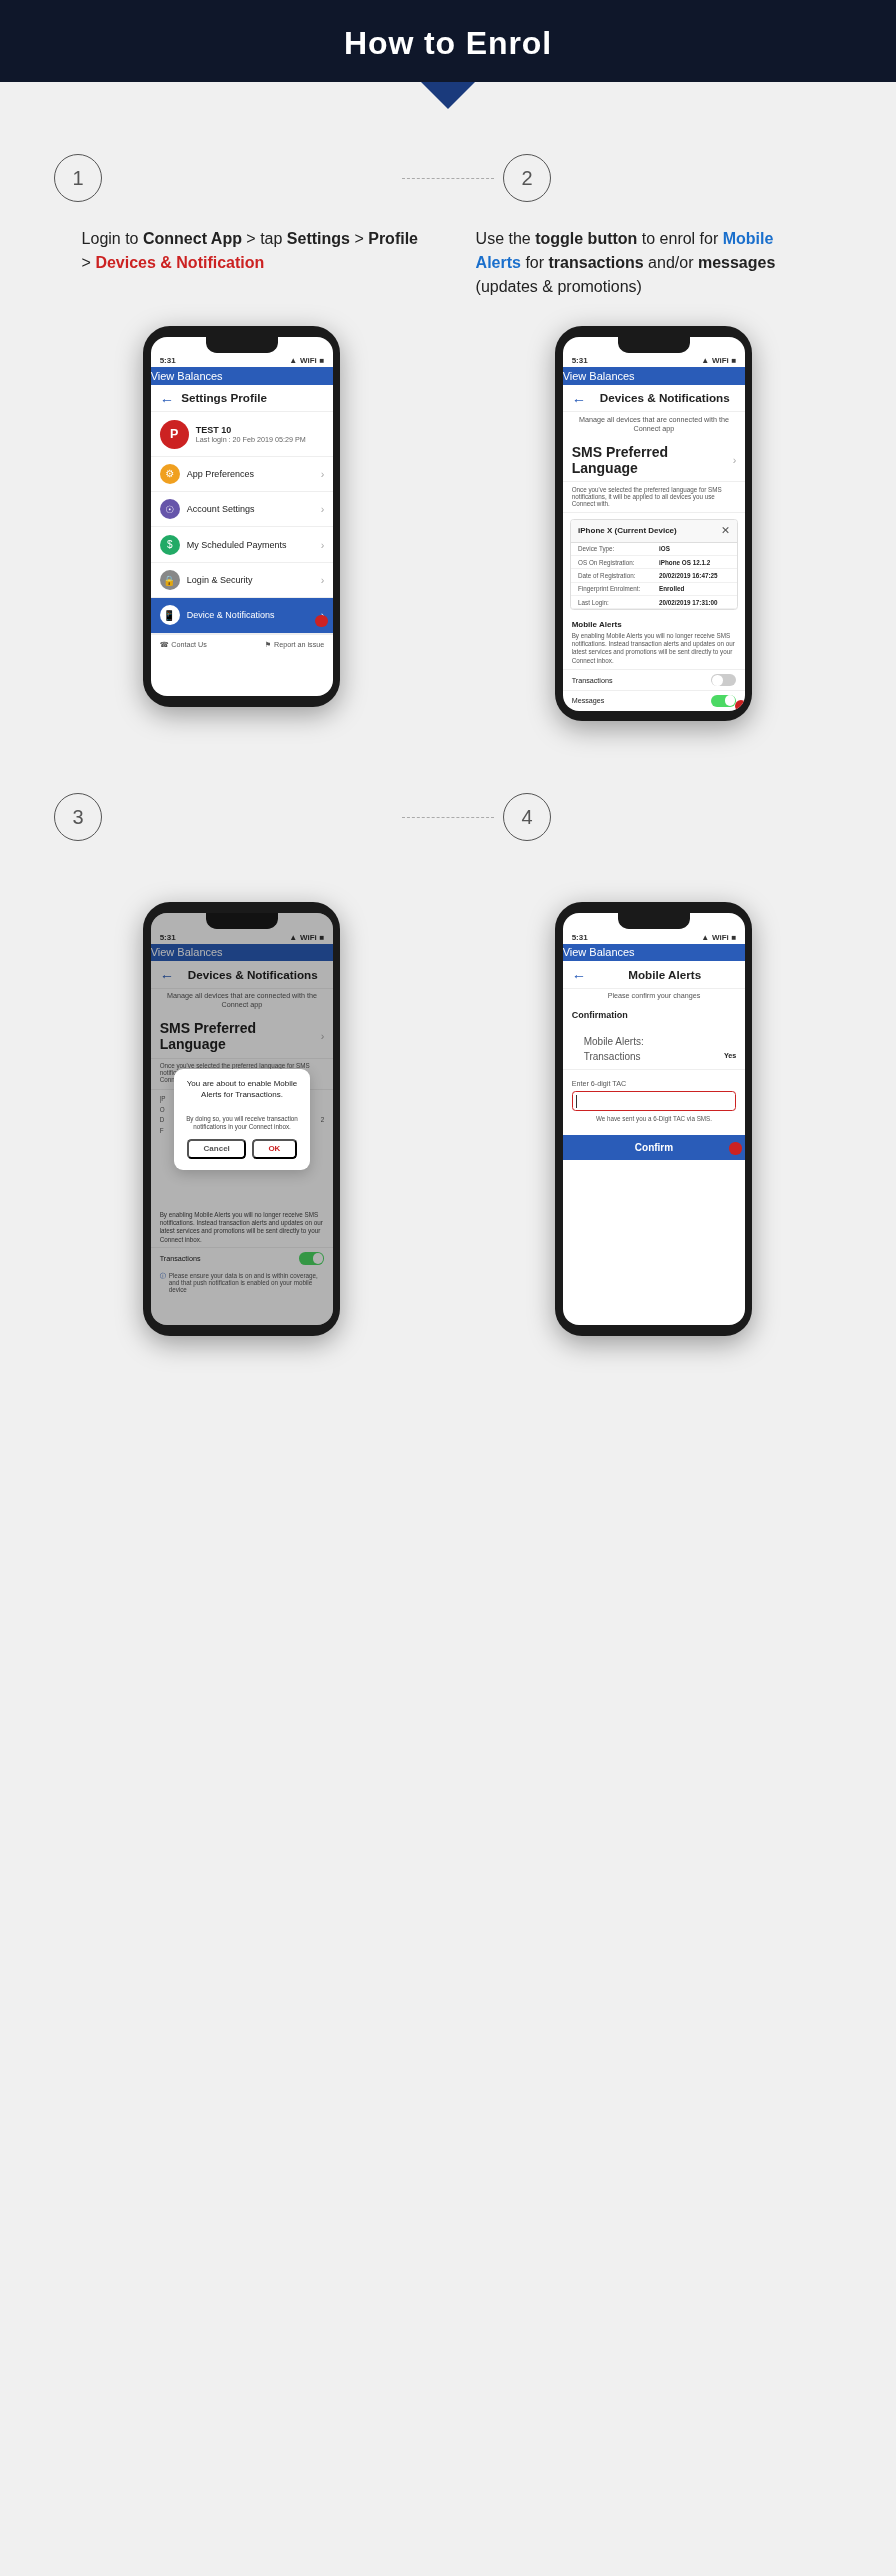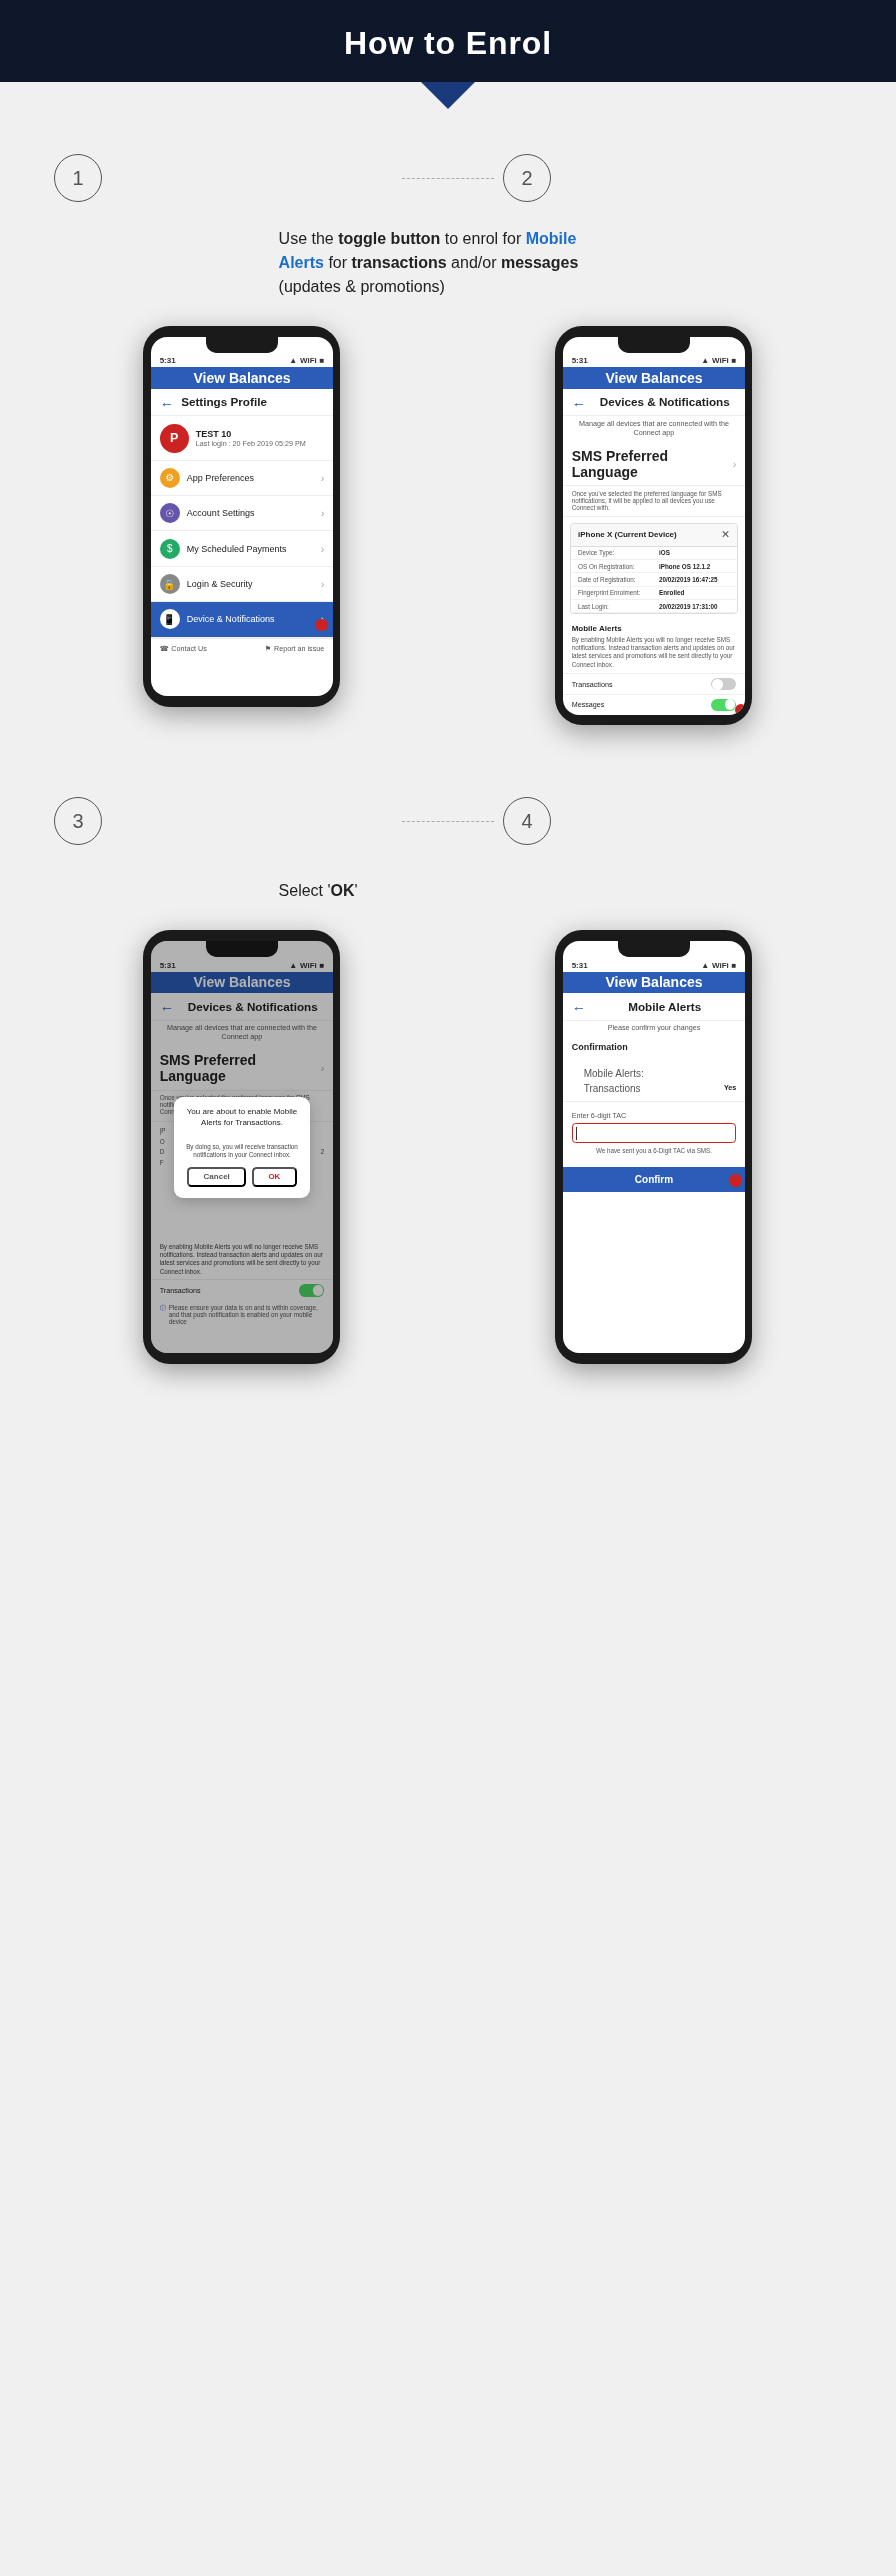--- a/index.html
+++ b/index.html
@@ -118,24 +118,23 @@
       font-weight: bold;
       color: #333;
       background: white;
     }
     .status-icons { display: flex; gap: 2.7px; align-items: center; }
 
     
     .view-balances-bar {
       background: #2a5cb8;
       color: white;
-      text-align: center;
-      font-size: 14px;
+      font-size: 11px;
       padding: 2.7px 0;
-      font-weight: bold;
+      font-weight: normal;
     }
 
     
     .screen-header {
       display: flex;
       align-items: center;
       padding: 5.4px 9px;
       border-bottom: 0.9px solid #eee;
     }
     .back-arrow {
@@ -469,20 +468,25 @@
   <div style="width:43%">
     <div class="step-number-circle">
       <span>2</span>
     </div>
   </div>
 </div>
 
 <div class="steps-text-row">
   <div class="step-desc">
     <p class="step-text">
+      Login to <strong>Connect App</strong> &gt; tap <strong>Settings</strong> &gt; <strong>Profile</strong> &gt; <span class="red">Devices &amp; Notification</span>
+    </p>
+  </div>
+  <div class="step-desc">
+    <p class="step-text">
       Use the <strong>toggle button</strong> to enrol for <span class="blue">Mobile Alerts</span> for <strong>transactions</strong> and/or <strong>messages</strong> (updates &amp; promotions)
     </p>
   </div>
 </div>
 
 <div class="phones-row">
 
   <div class="phone-wrapper">
     <div class="phone-frame">
       <div class="phone-screen">
@@ -640,25 +644,20 @@
   </div>
   <div class="step-dashes"></div>
   <div style="width:43%">
     <div class="step-number-circle">
       <span>4</span>
     </div>
   </div>
 </div>
 
 <div class="step34-text-row">
-  <div class="step34-block">
-    <p class="step-text">
-      Select '<strong>OK</strong>'
-    </p>
-  </div>
 </div>
 
 <div class="phones-row">
 
   <div class="phone-wrapper">
     <div class="phone-frame">
       <div class="phone-screen" style="min-height:412px;">
         <div style="height:16px; position:relative;">
           <div class="phone-notch"></div>
         </div>

